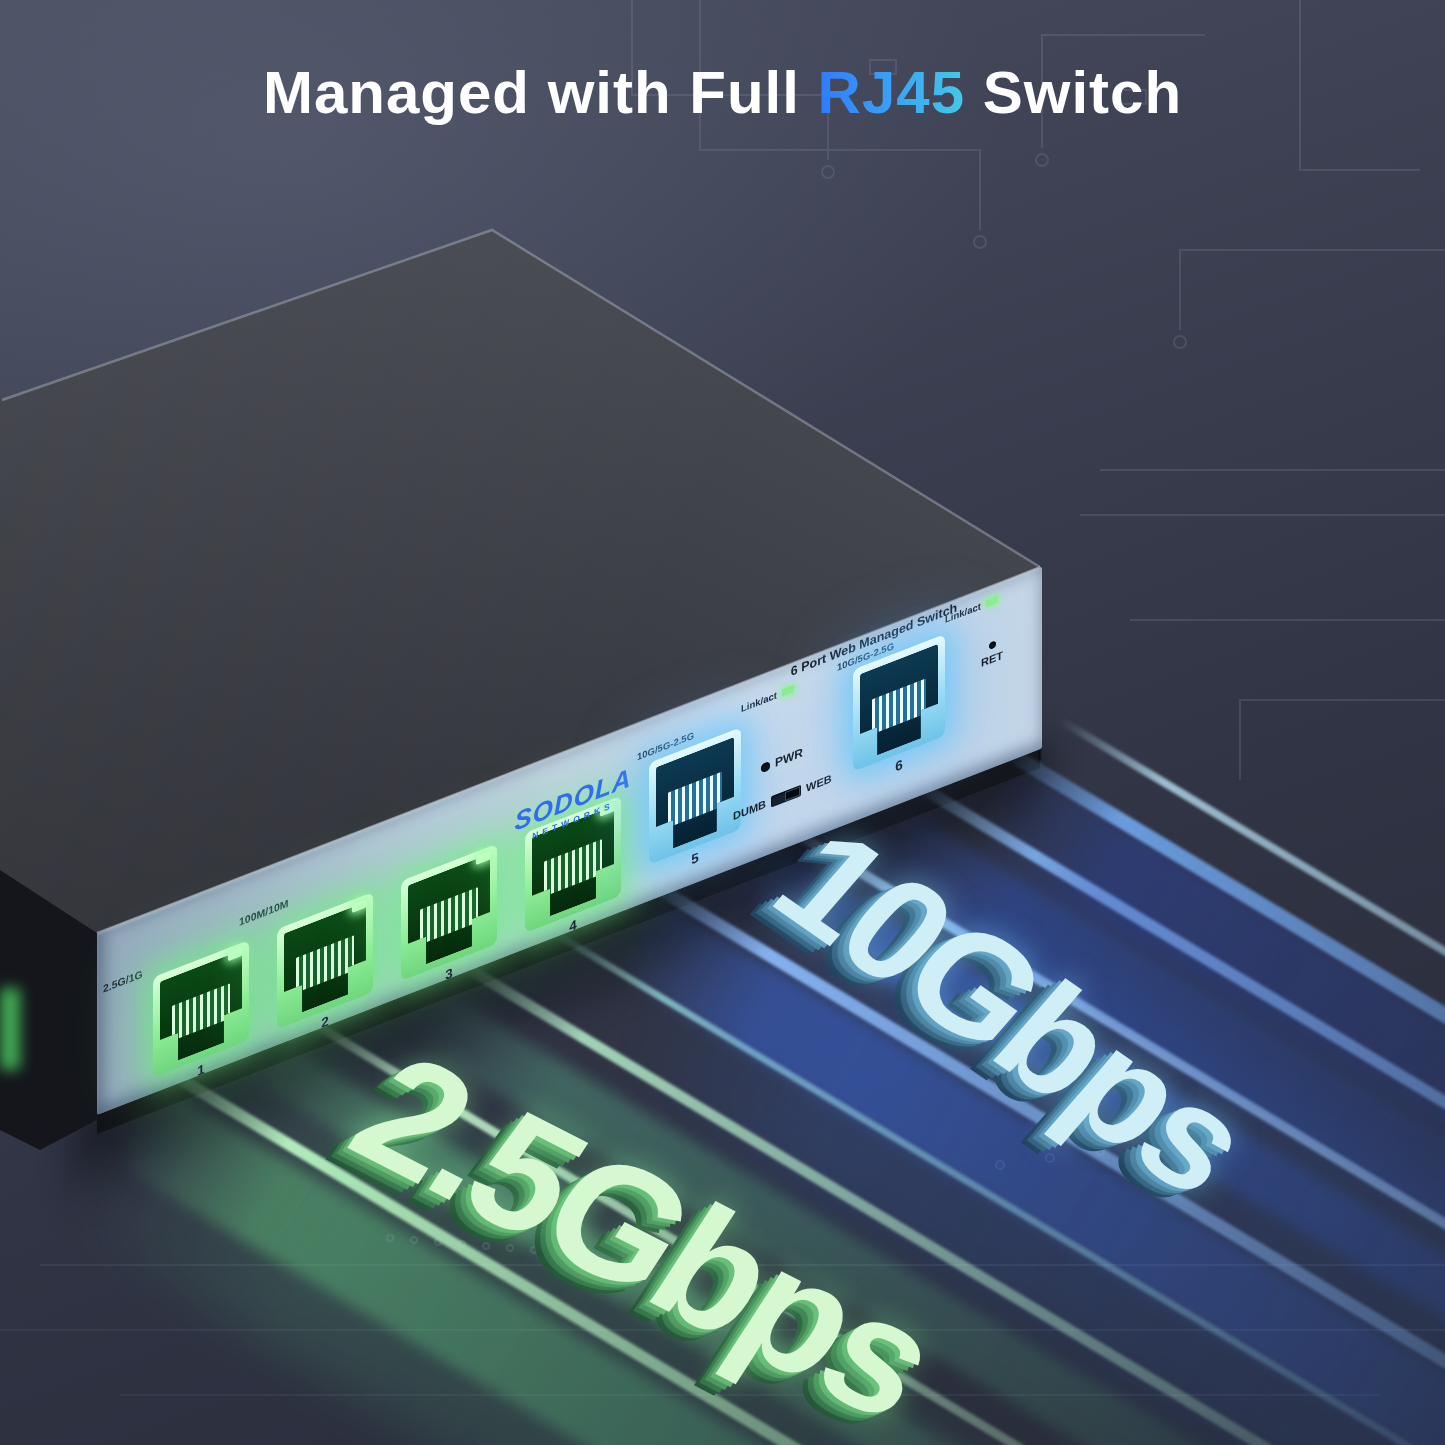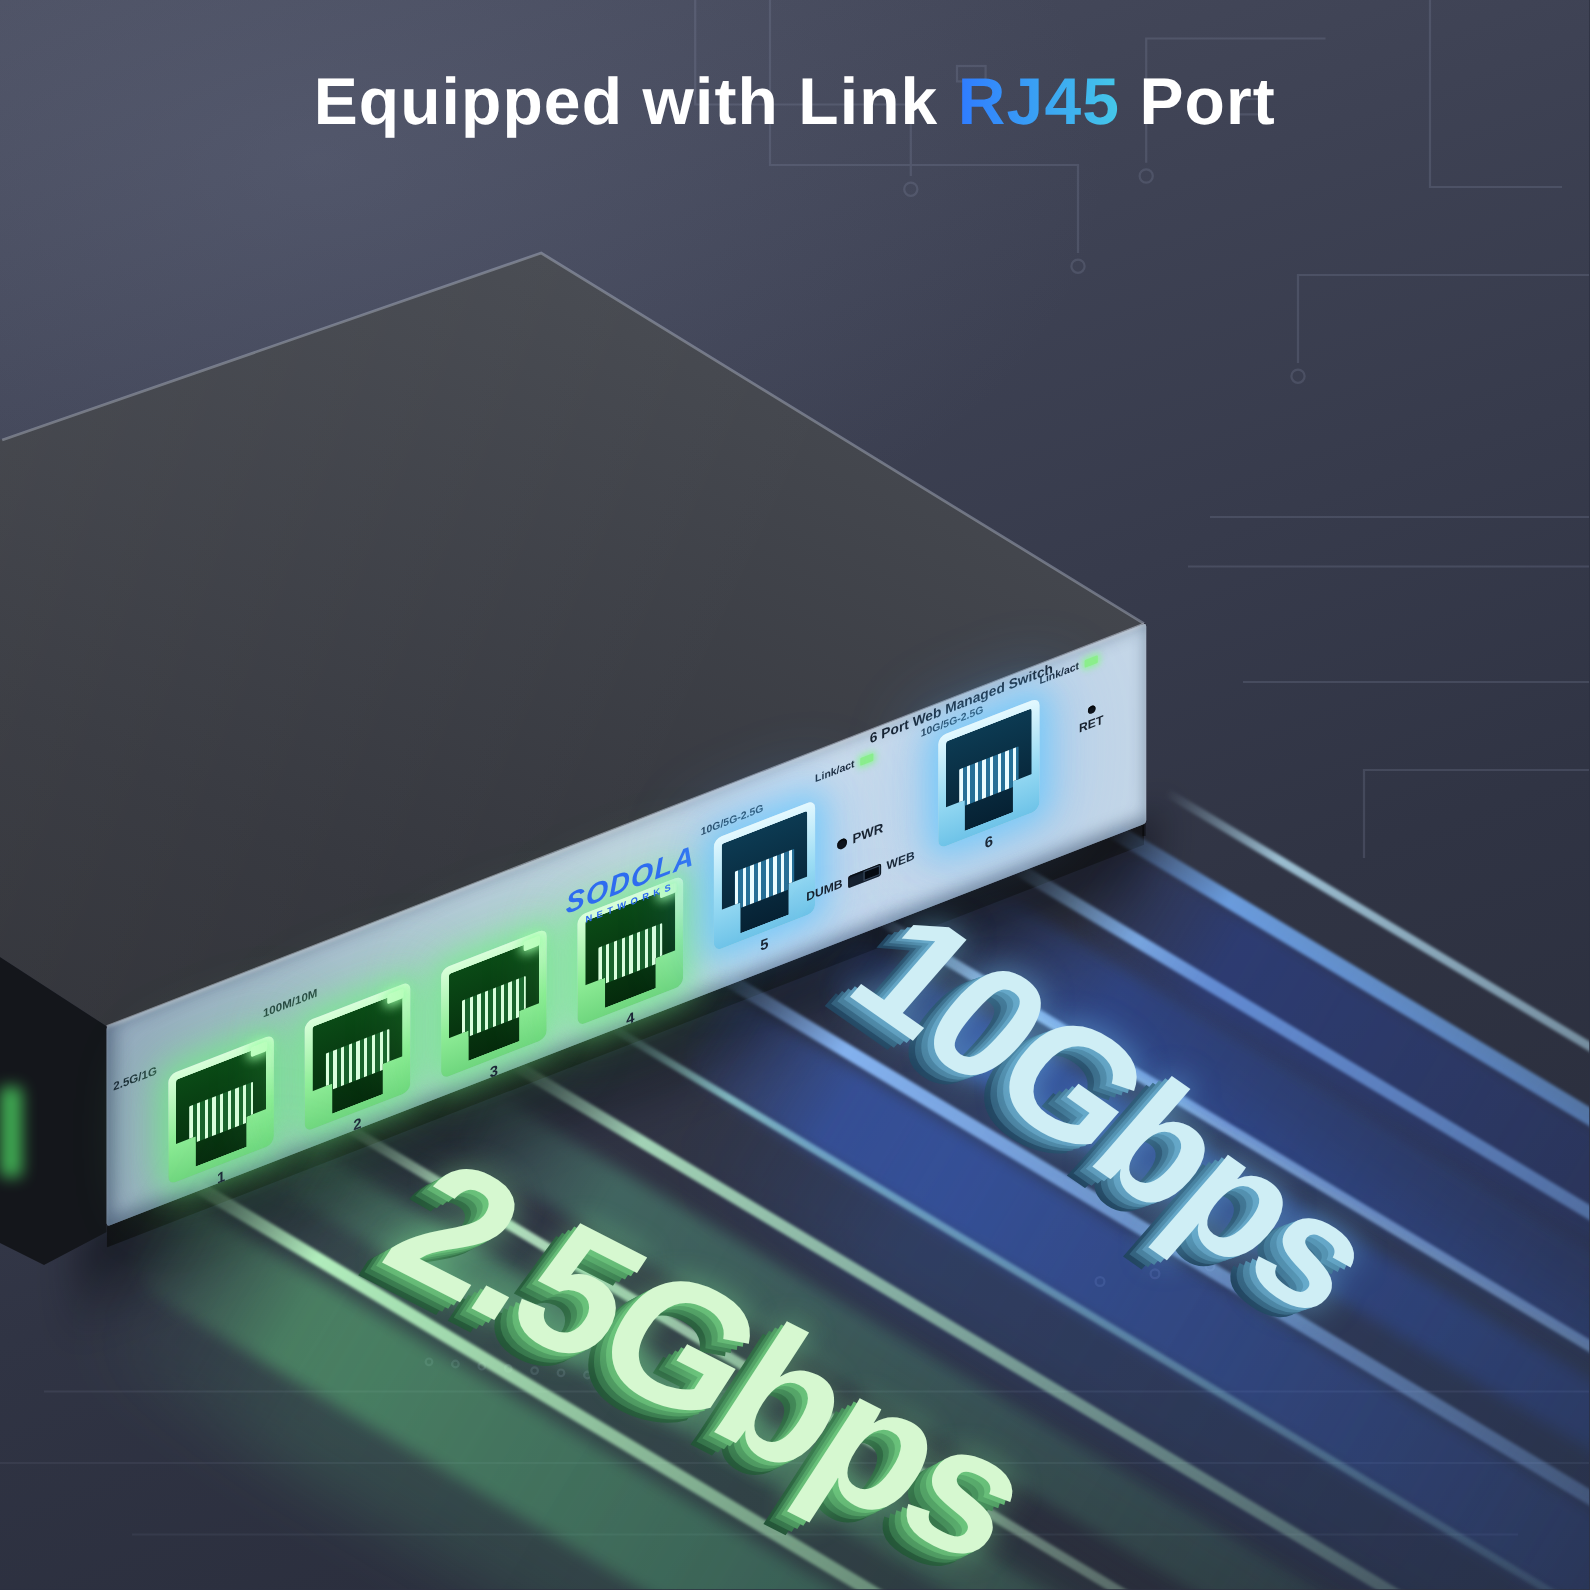--- a/index.html
+++ b/index.html
@@ -144,21 +144,21 @@
       <circle cx="438" cy="1242" r="3"></circle>
     <circle cx="462" cy="1244" r="3"></circle>
       <circle cx="486" cy="1246" r="3"></circle>
       <circle cx="510" cy="1248" r="3"></circle>
     <circle cx="534" cy="1250" r="3"></circle>
       <circle cx="558" cy="1252" r="3"></circle>
       <circle cx="582" cy="1254" r="3"></circle>
   </svg>
 
   <div class="header">
-    <div class="title"><span>Equipped with Link </span><span class="hl">RJ45</span><span> Port</span></div>
+    <div class="title"><span>Managed with Full </span><span class="hl">RJ45</span><span> Switch</span></div>
   </div>
 
   <div class="abs ground-shadow"></div>
 
   <div class="abs z4" style="inset:0;">
     <div class="face top-face"></div>
     <div class="face end-cap"></div>
     <div class="face bottom-strip"></div>
     <div class="abs side-glow"></div>
 

